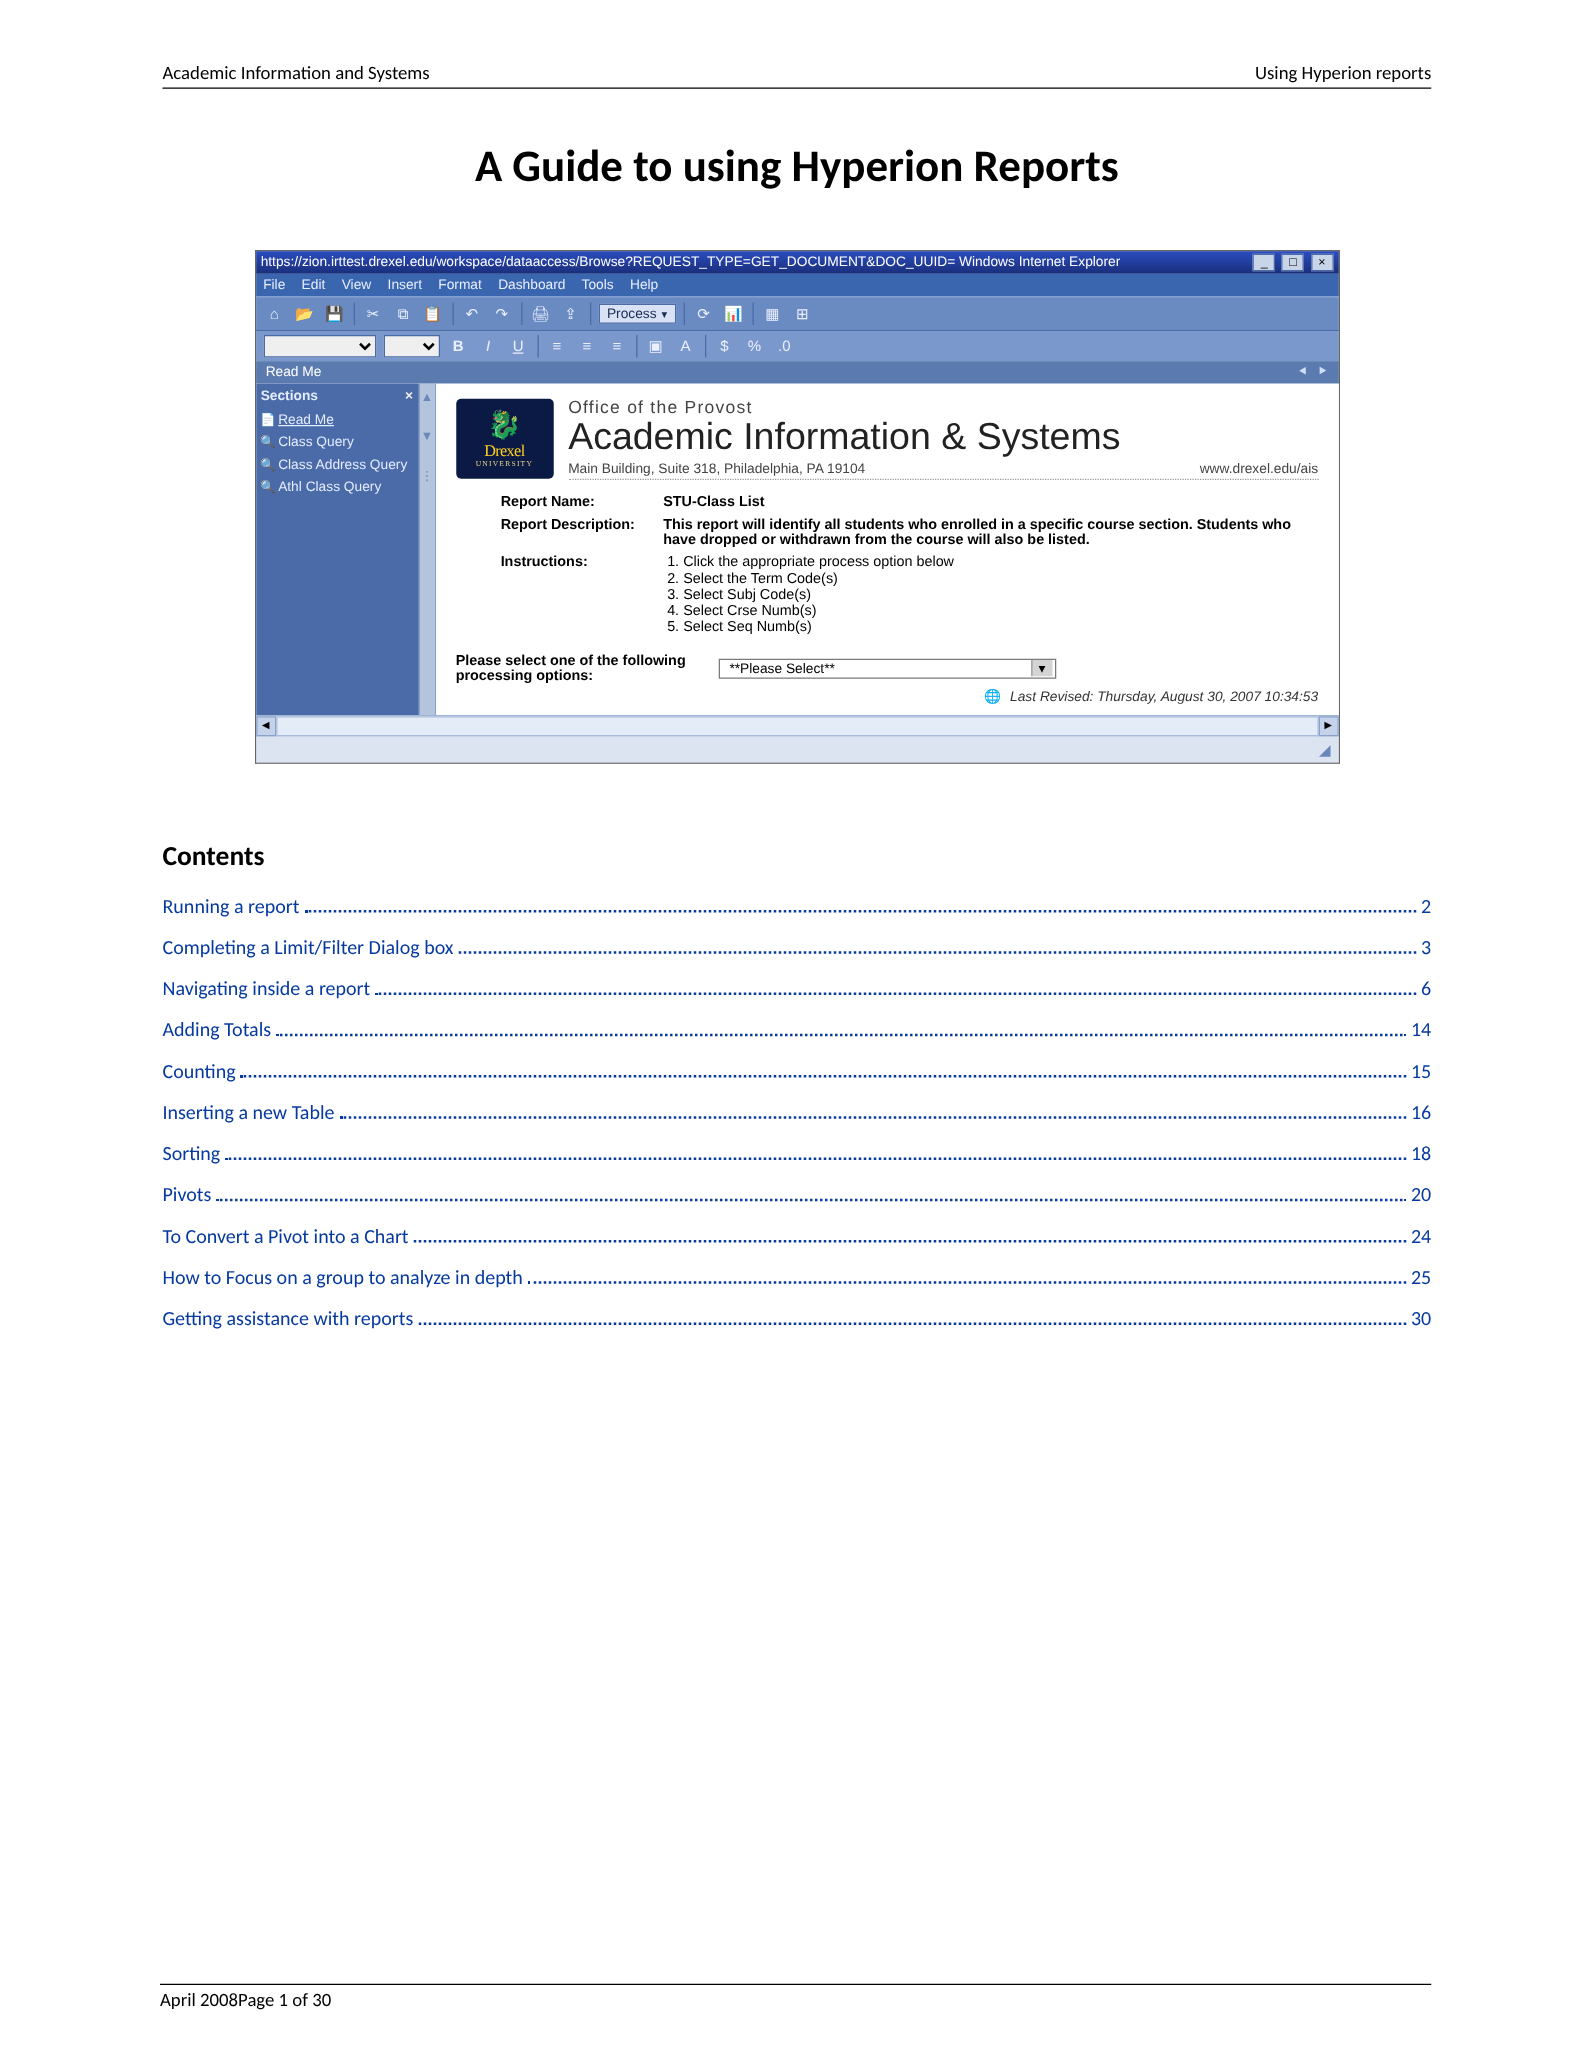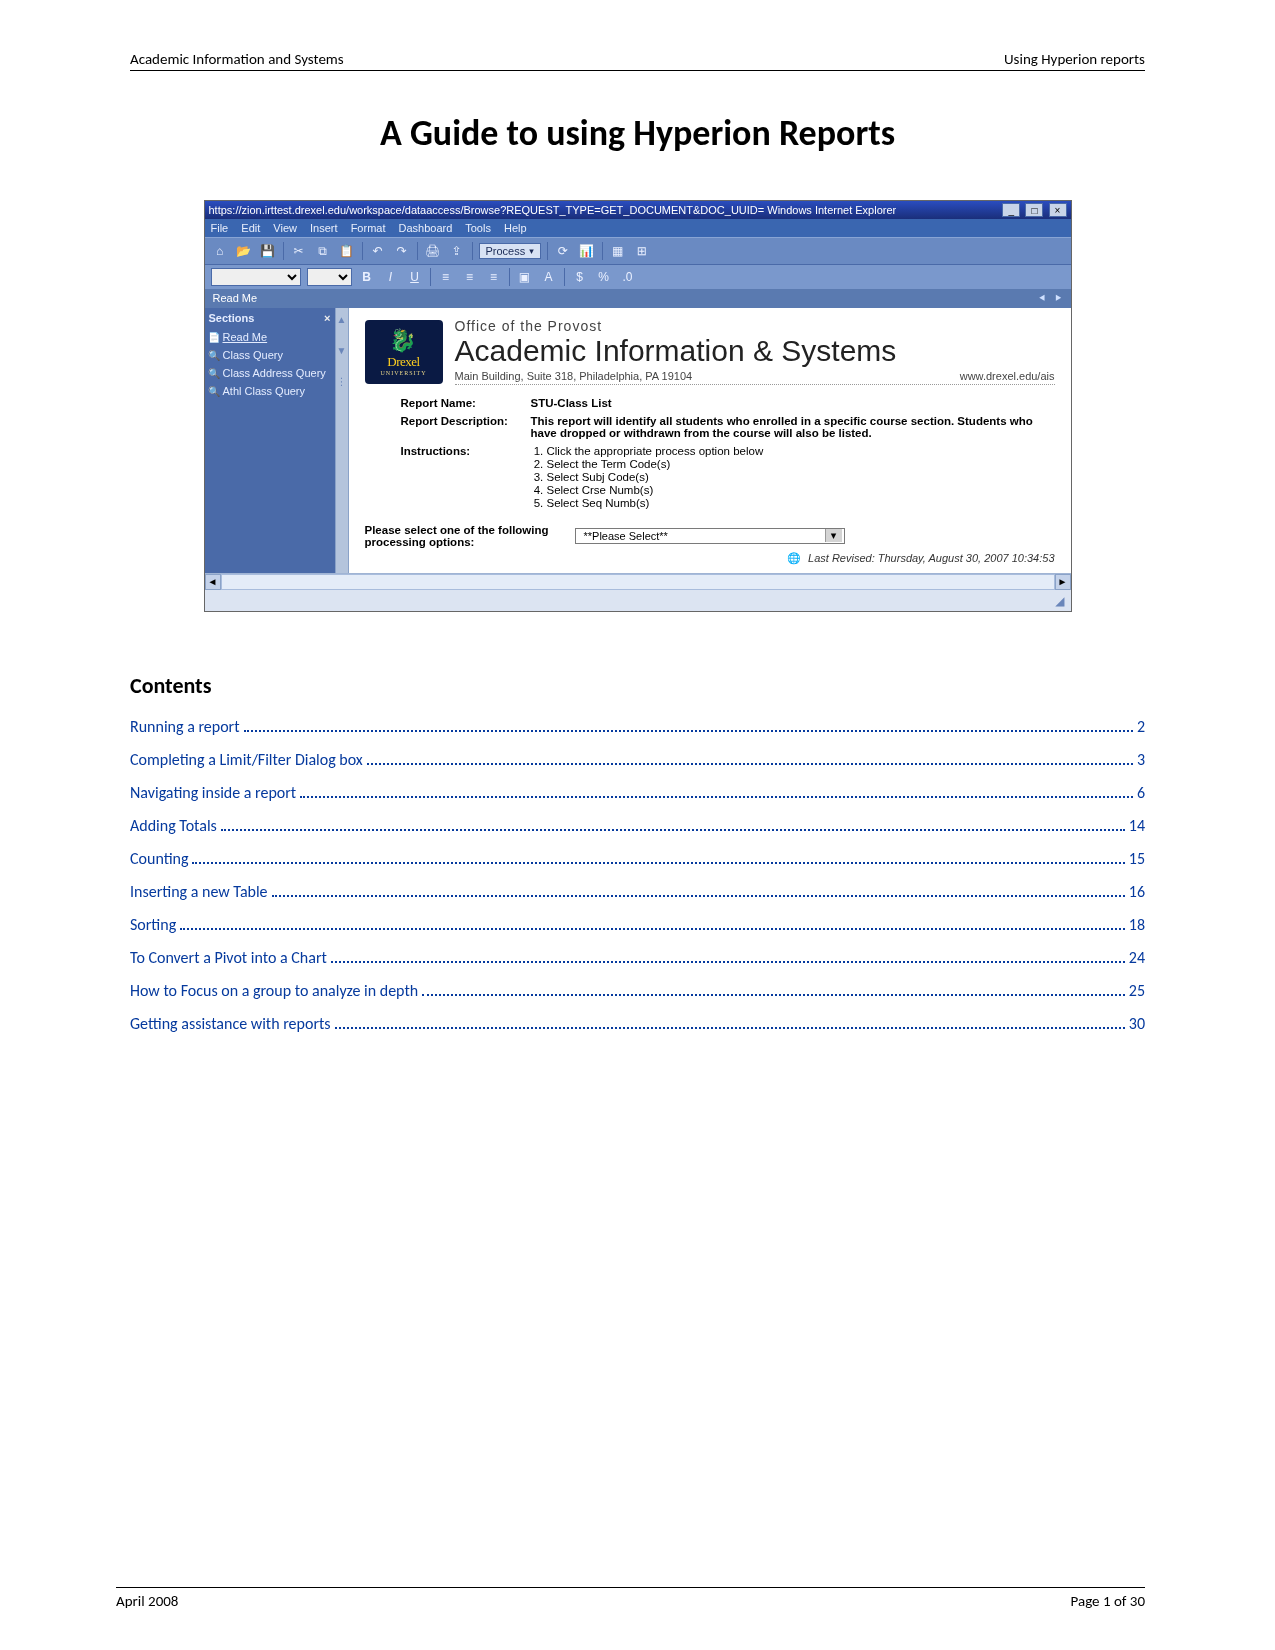--- a/index.html
+++ b/index.html
@@ -255,26 +255,25 @@
     flex: 1;
     border-bottom: 2px dotted #063a9e;
     margin: 0 4px 4px 4px;
     height: 1px;
   }
   .toc-line .pg { flex-shrink: 0; }
 
   .footer-row {
     position: absolute;
     bottom: 40px;
-    left: 116px;
+    left: 128px;
     right: 130px;
     border-top: 1.5px solid #000;
     padding-top: 4px;
     display: flex;
-    justify-content: space-between;
     font-size: 15px;
   }
 </style>
 </head>
 <body>
 
 <div class="page">
 
   <div class="header-row">
     <span>Academic Information and Systems</span>
@@ -492,20 +491,25 @@
       <span class="toc-label">Inserting a new Table</span>
       <span class="dots"></span>
       <span class="pg">16</span>
     </div>
     <div class="toc-line">
       <span class="toc-label">Sorting</span>
       <span class="dots"></span>
       <span class="pg">18</span>
     </div>
     <div class="toc-line">
+      <span class="toc-label">Pivots</span>
+      <span class="dots"></span>
+      <span class="pg">20</span>
+    </div>
+    <div class="toc-line">
       <span class="toc-label">To Convert a Pivot into a Chart</span>
       <span class="dots"></span>
       <span class="pg">24</span>
     </div>
     <div class="toc-line">
       <span class="toc-label">How to Focus on a group to analyze in depth</span>
       <span class="dots"></span>
       <span class="pg">25</span>
     </div>
     <div class="toc-line">

